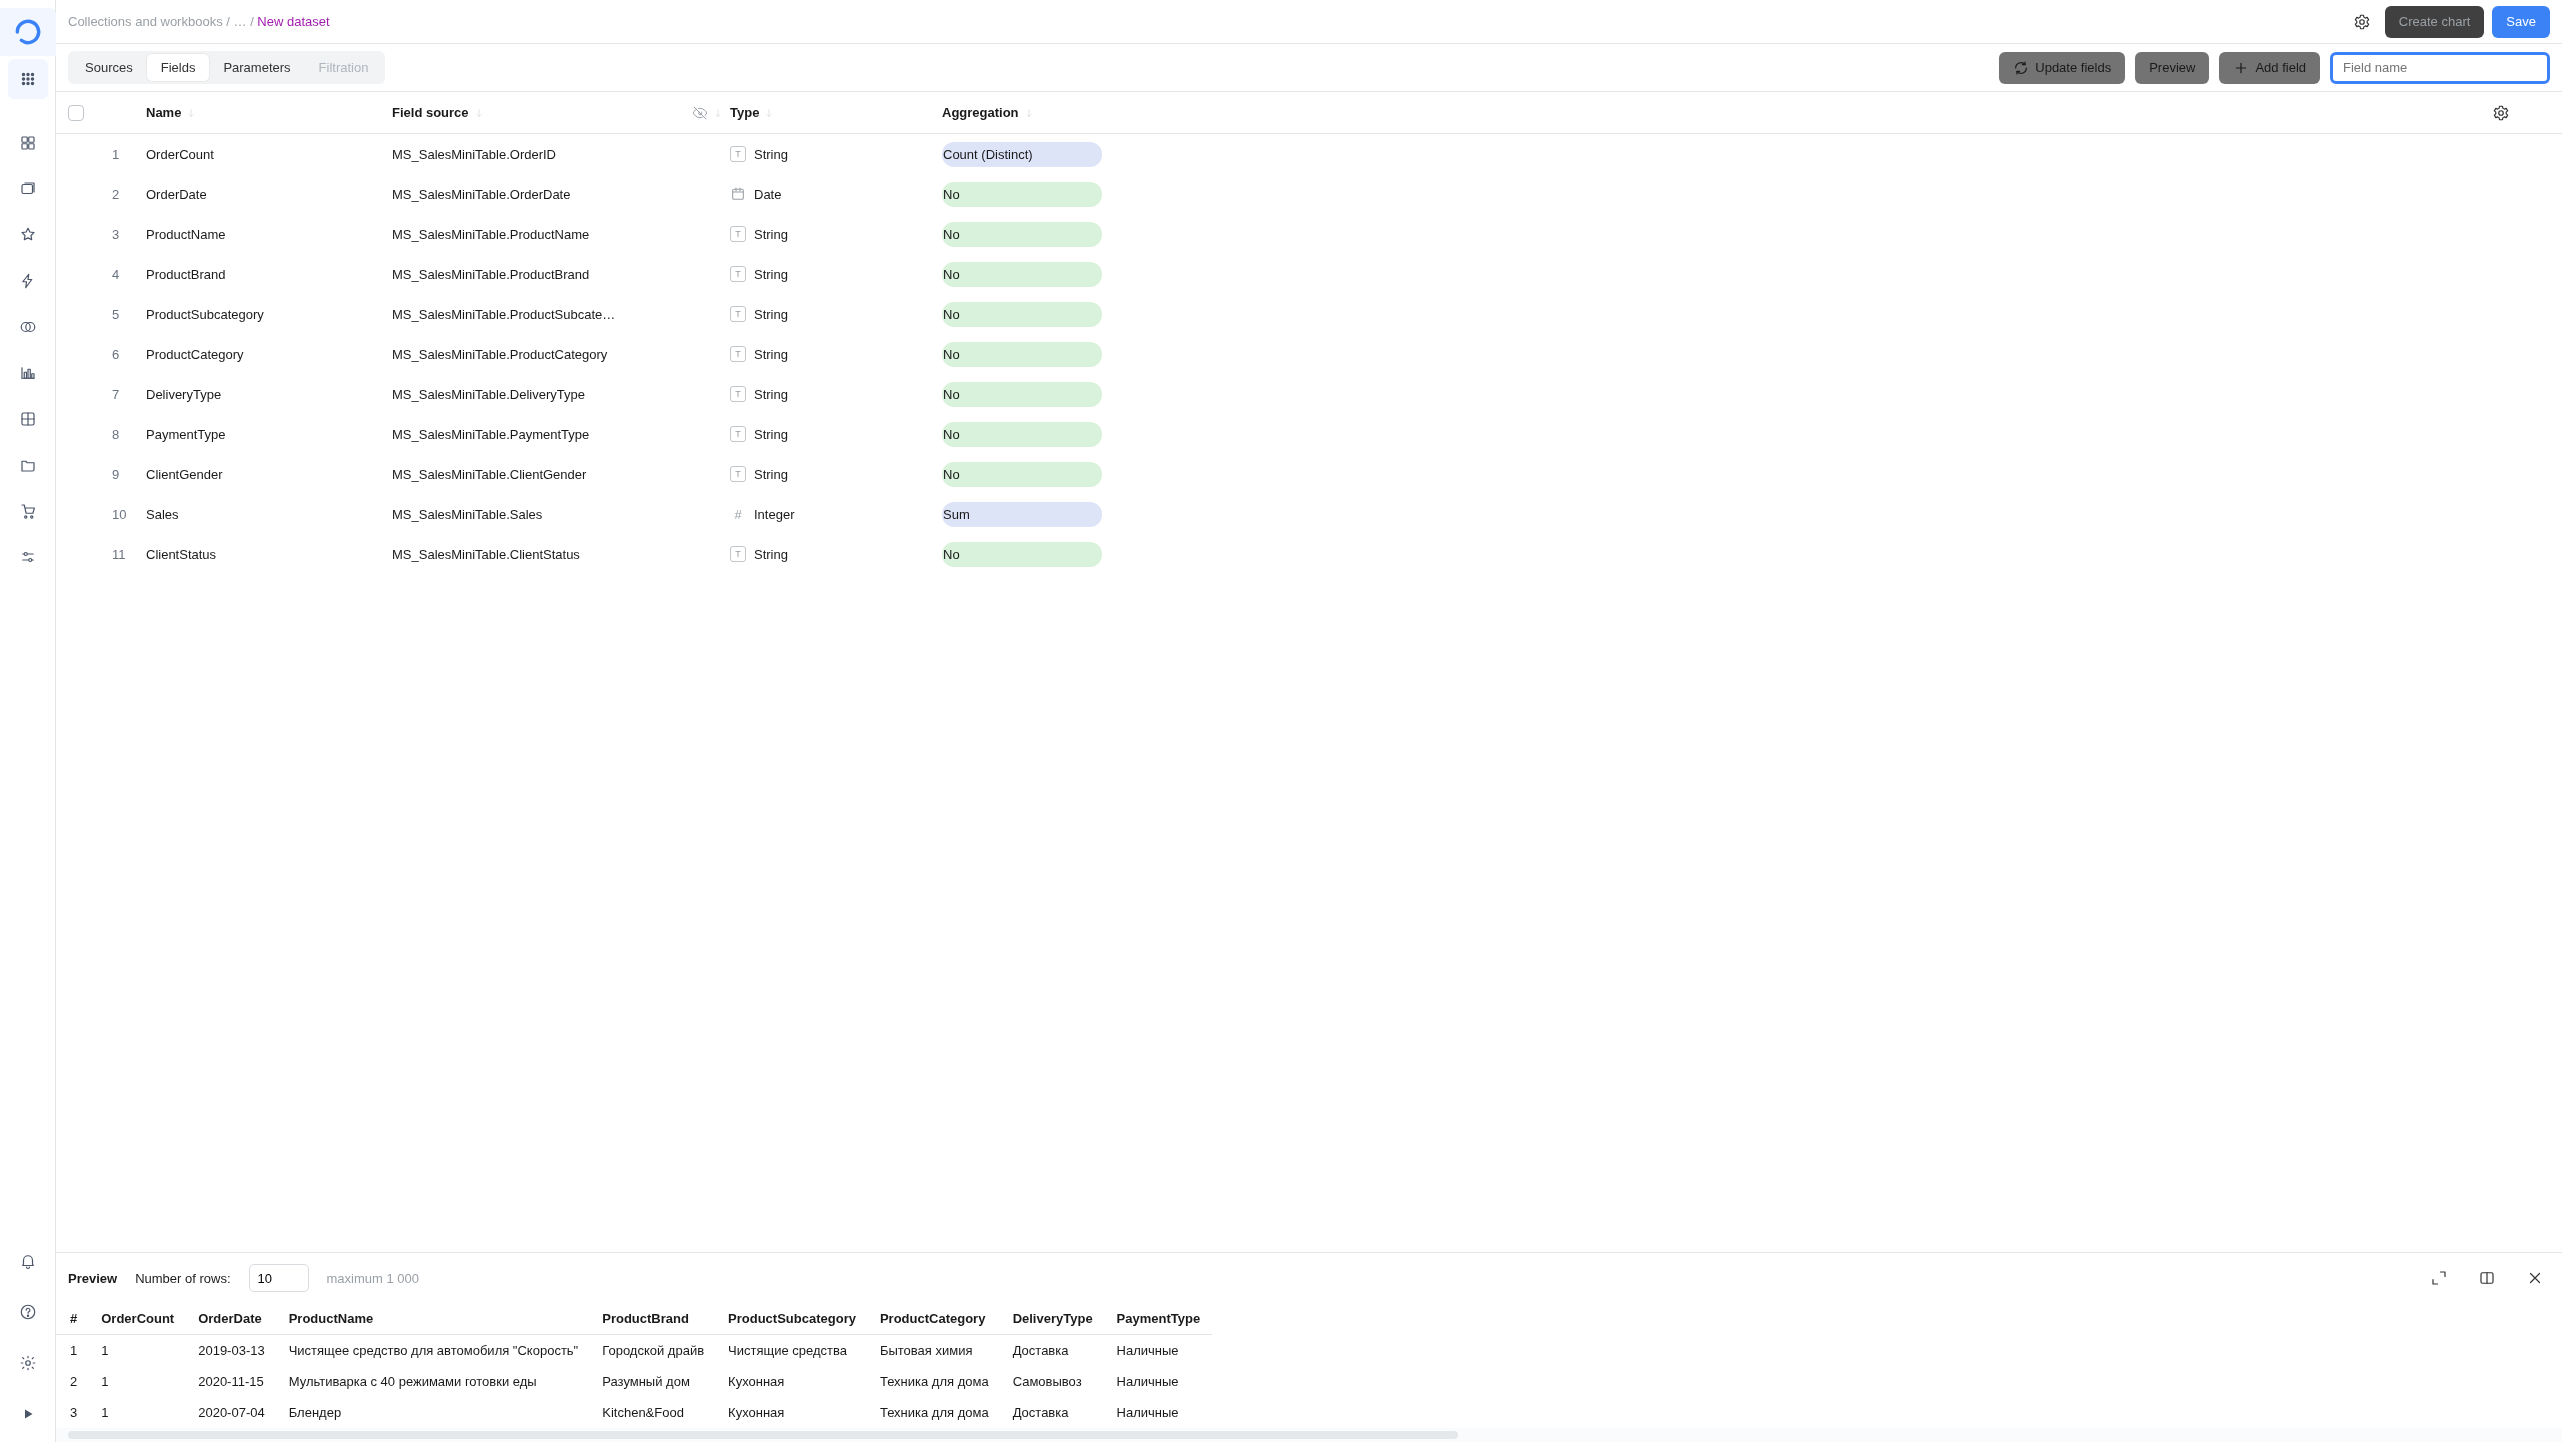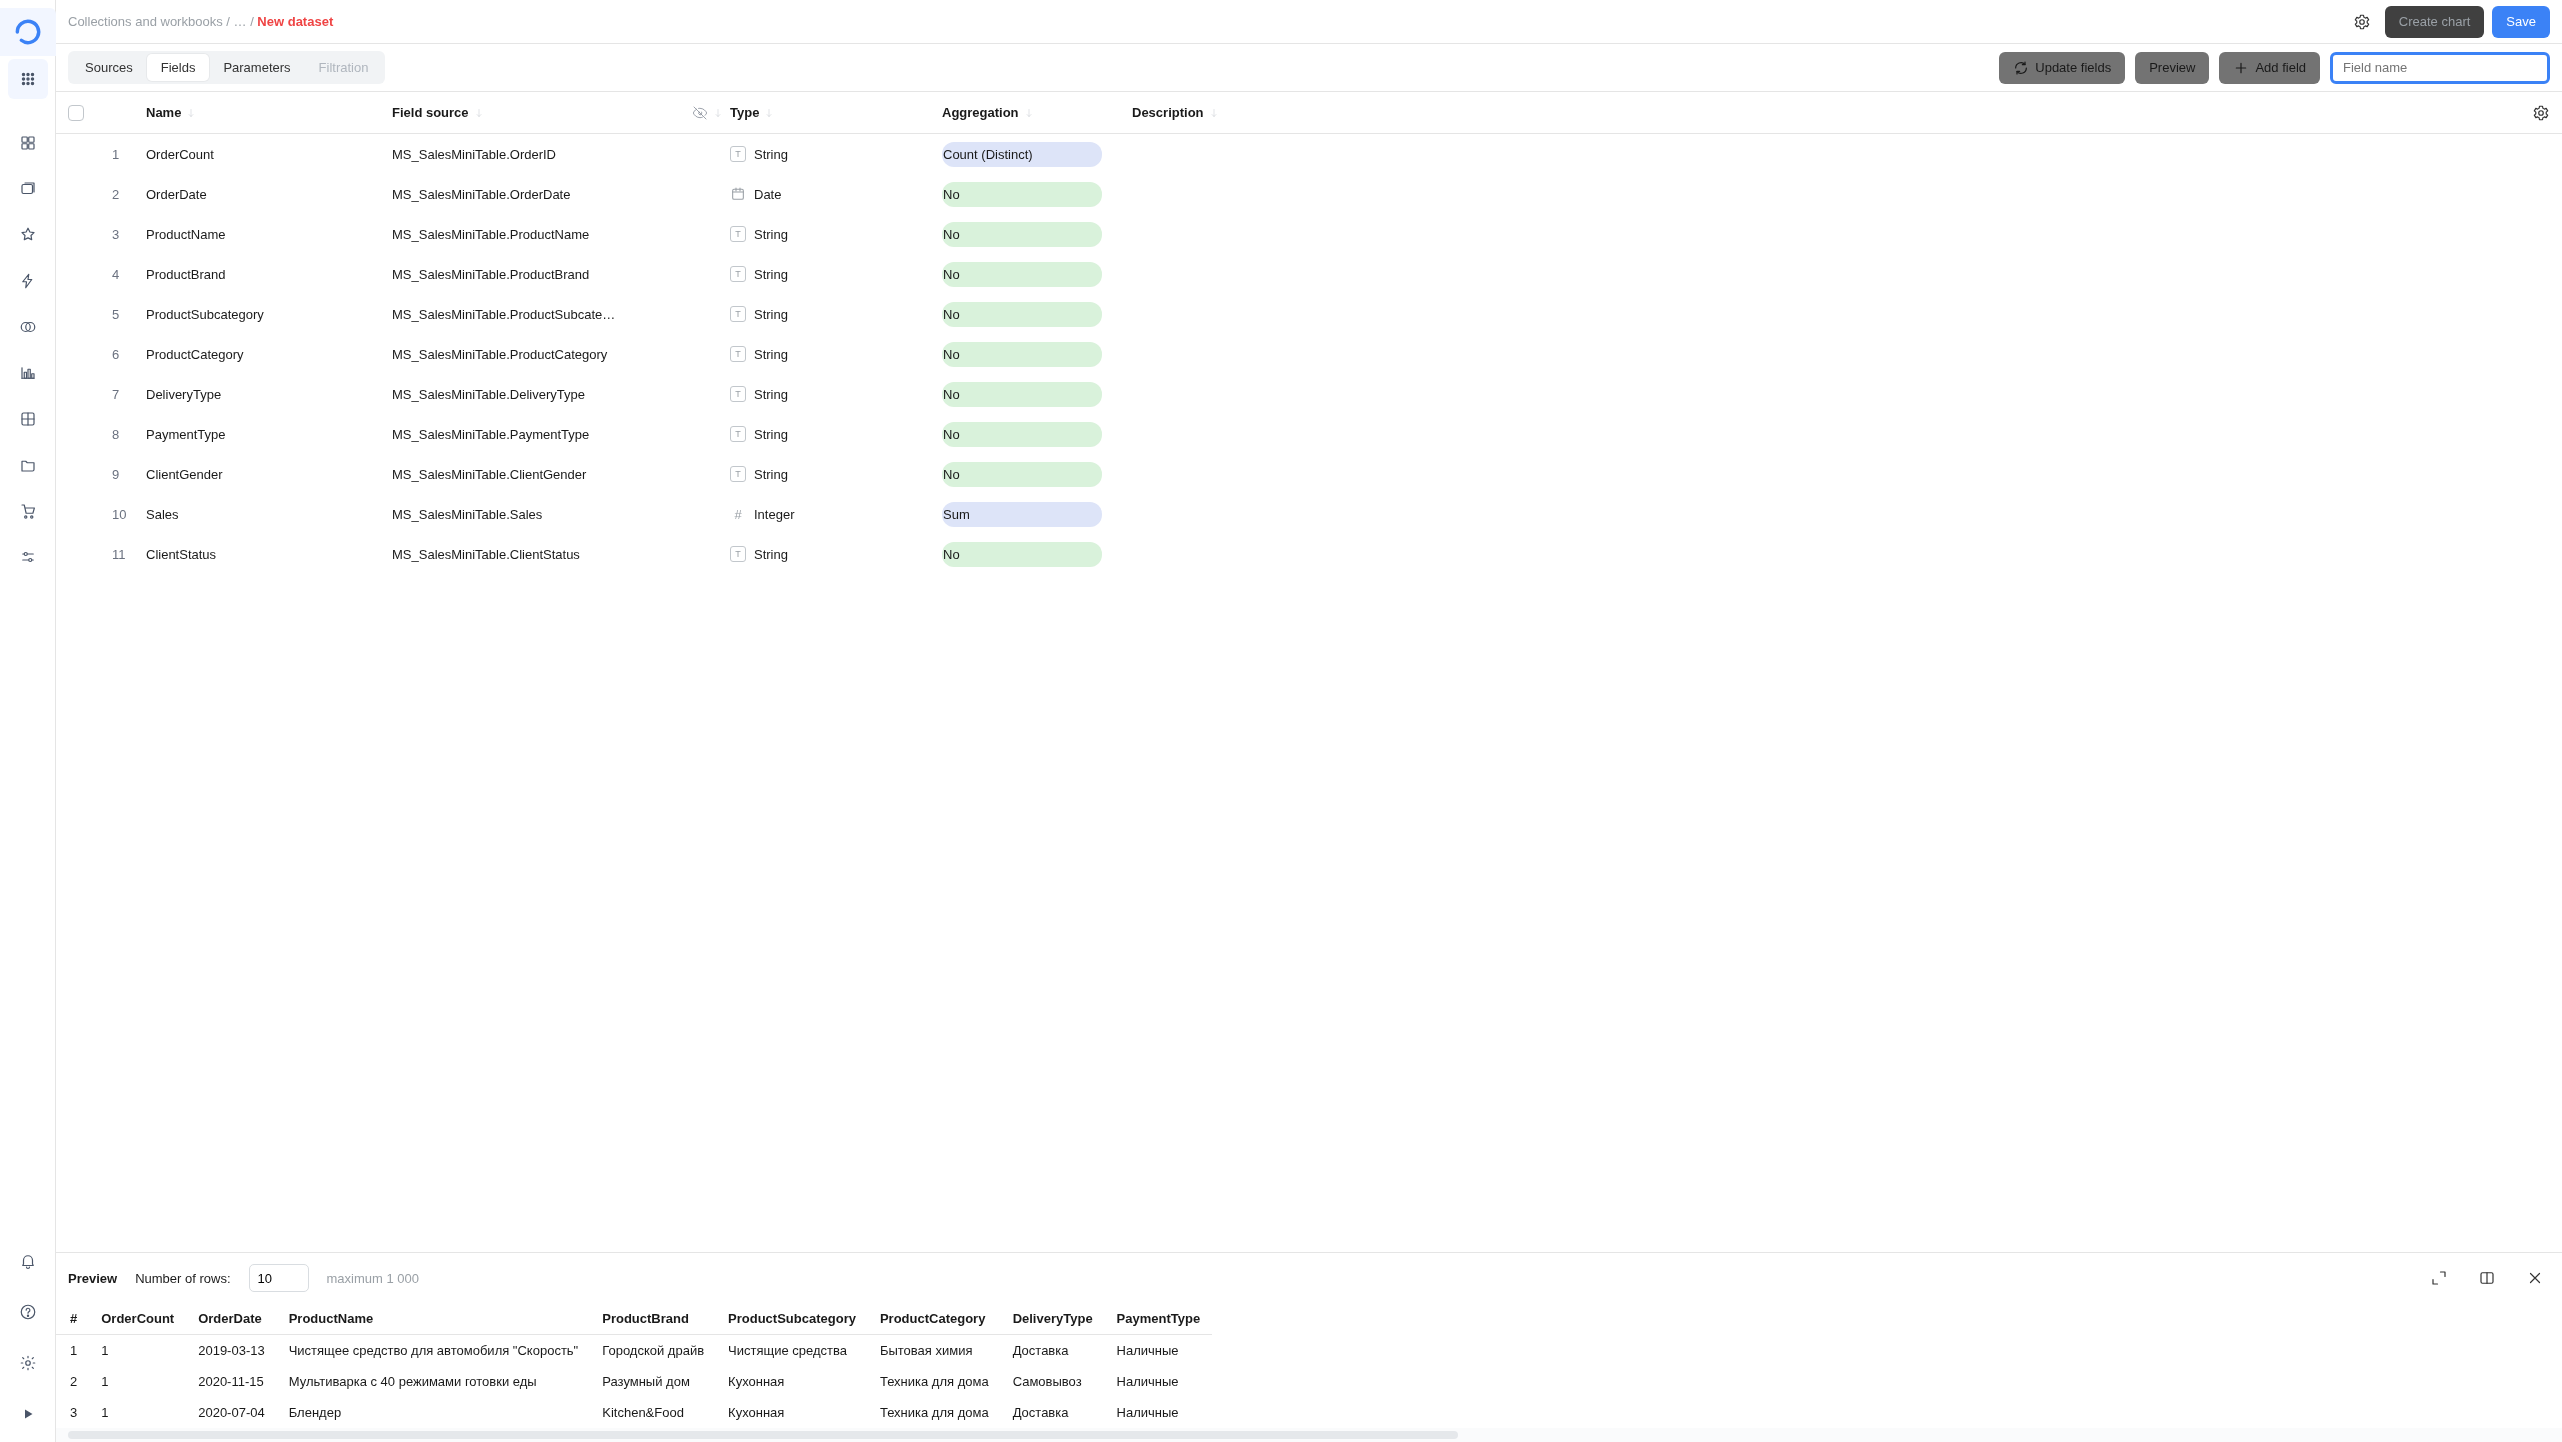--- a/index.html
+++ b/index.html
@@ -9,21 +9,21 @@
 .sidebar .logo-wrap { width: 56px; height: 48px; display:flex; align-items:center; justify-content:center; background:#f2f6ff; border-top-right-radius:6px;}
 .sidebar .logo { width: 32px; height: 32px; display:flex; align-items:center; justify-content:center; }
 .sidebar .icn { width: 40px; height: 40px; display:flex; align-items:center; justify-content:center; border-radius:6px; color:#4a5568; cursor:pointer; margin:3px 0; }
 .sidebar .icn.sel { background:#f2f6ff; }
 .sidebar .icn svg { width:18px; height:18px; stroke:currentColor; fill:none; stroke-width:1.6; }
 .sidebar .spacer { flex:1; }
 .sidebar .foot { margin-bottom: 8px; }
 .main { flex:1; display:flex; flex-direction:column; min-width:0; }
 .topbar { height:44px; border-bottom:1px solid #e5e5e5; display:flex; align-items:center; padding:0 12px; gap:8px; }
 .crumb { color:#9aa0a6; font-size:13px; }
-.crumb .cur { color:#ef4444;font-weight:bold; }
+.crumb .cur { color:#a21caf; }
 .topbar .grow { flex:1; }
 .iconbtn { width:30px; height:30px; display:flex; align-items:center; justify-content:center; border-radius:4px; cursor:pointer; color:#333; }
 .iconbtn svg { width:18px; height:18px; stroke:currentColor; fill:none; stroke-width:1.6; }
 .btn { height:32px; padding:0 14px; border-radius:6px; border:none; font-size:13px; cursor:pointer; display:inline-flex; align-items:center; gap:6px; }
 .btn-ghost { background:#404040; color:#9aa0a6; }
 .btn-primary { background:#3b82f6; color:#fff; }
 .toolbar { height:48px; display:flex; align-items:center; padding:0 12px; gap:10px; border-bottom:1px solid #e5e5e5; }
 .segmented { display:flex; background:#f1f3f5; border-radius:6px; padding:3px; }
 .segmented .seg { padding:6px 14px; font-size:13px; border-radius:5px; cursor:pointer; color:#333; }
 .segmented .seg.active { background:#fff; box-shadow:0 0 0 1px rgba(0,0,0,0.04); }
@@ -253,26 +253,20 @@
             <svg class="sortic" viewBox="0 0 24 24">
               <path d="M12 5v14M8 15l4 4 4-4" stroke="currentColor" fill="none"></path>
             </svg>
           </div>
         <div class="hcell">
             <span>Aggregation</span>
             <svg class="sortic" viewBox="0 0 24 24">
               <path d="M12 5v14M8 15l4 4 4-4" stroke="currentColor" fill="none"></path>
             </svg>
           </div>
-        <div class="hcell">
-            <span>Description</span>
-            <svg class="sortic" viewBox="0 0 24 24">
-              <path d="M12 5v14M8 15l4 4 4-4" stroke="currentColor" fill="none"></path>
-            </svg>
-          </div>
         <div class="hcell" style="justify-content:flex-end">
             <svg viewBox="0 0 24 24" style="width:18px;height:18px;stroke:#333;fill:none;stroke-width:1.6">
               <circle cx="12" cy="12" r="3"></circle>
               <path d="M19 12a7 7 0 0 0-.1-1.2l2-1.6-2-3.4-2.4 1a7 7 0 0 0-2-1.2L14 3h-4l-.5 2.6a7 7 0 0 0-2 1.2l-2.4-1-2 3.4 2 1.6A7 7 0 0 0 5 12c0 .4 0 .8.1 1.2l-2 1.6 2 3.4 2.4-1a7 7 0 0 0 2 1.2L10 21h4l.5-2.6a7 7 0 0 0 2-1.2l2.4 1 2-3.4-2-1.6c.1-.4.1-.8.1-1.2z"></path>
             </svg>
           </div>
       </div>
       <div id="rows-mount">
           <div class="datarow">
             <div></div>

